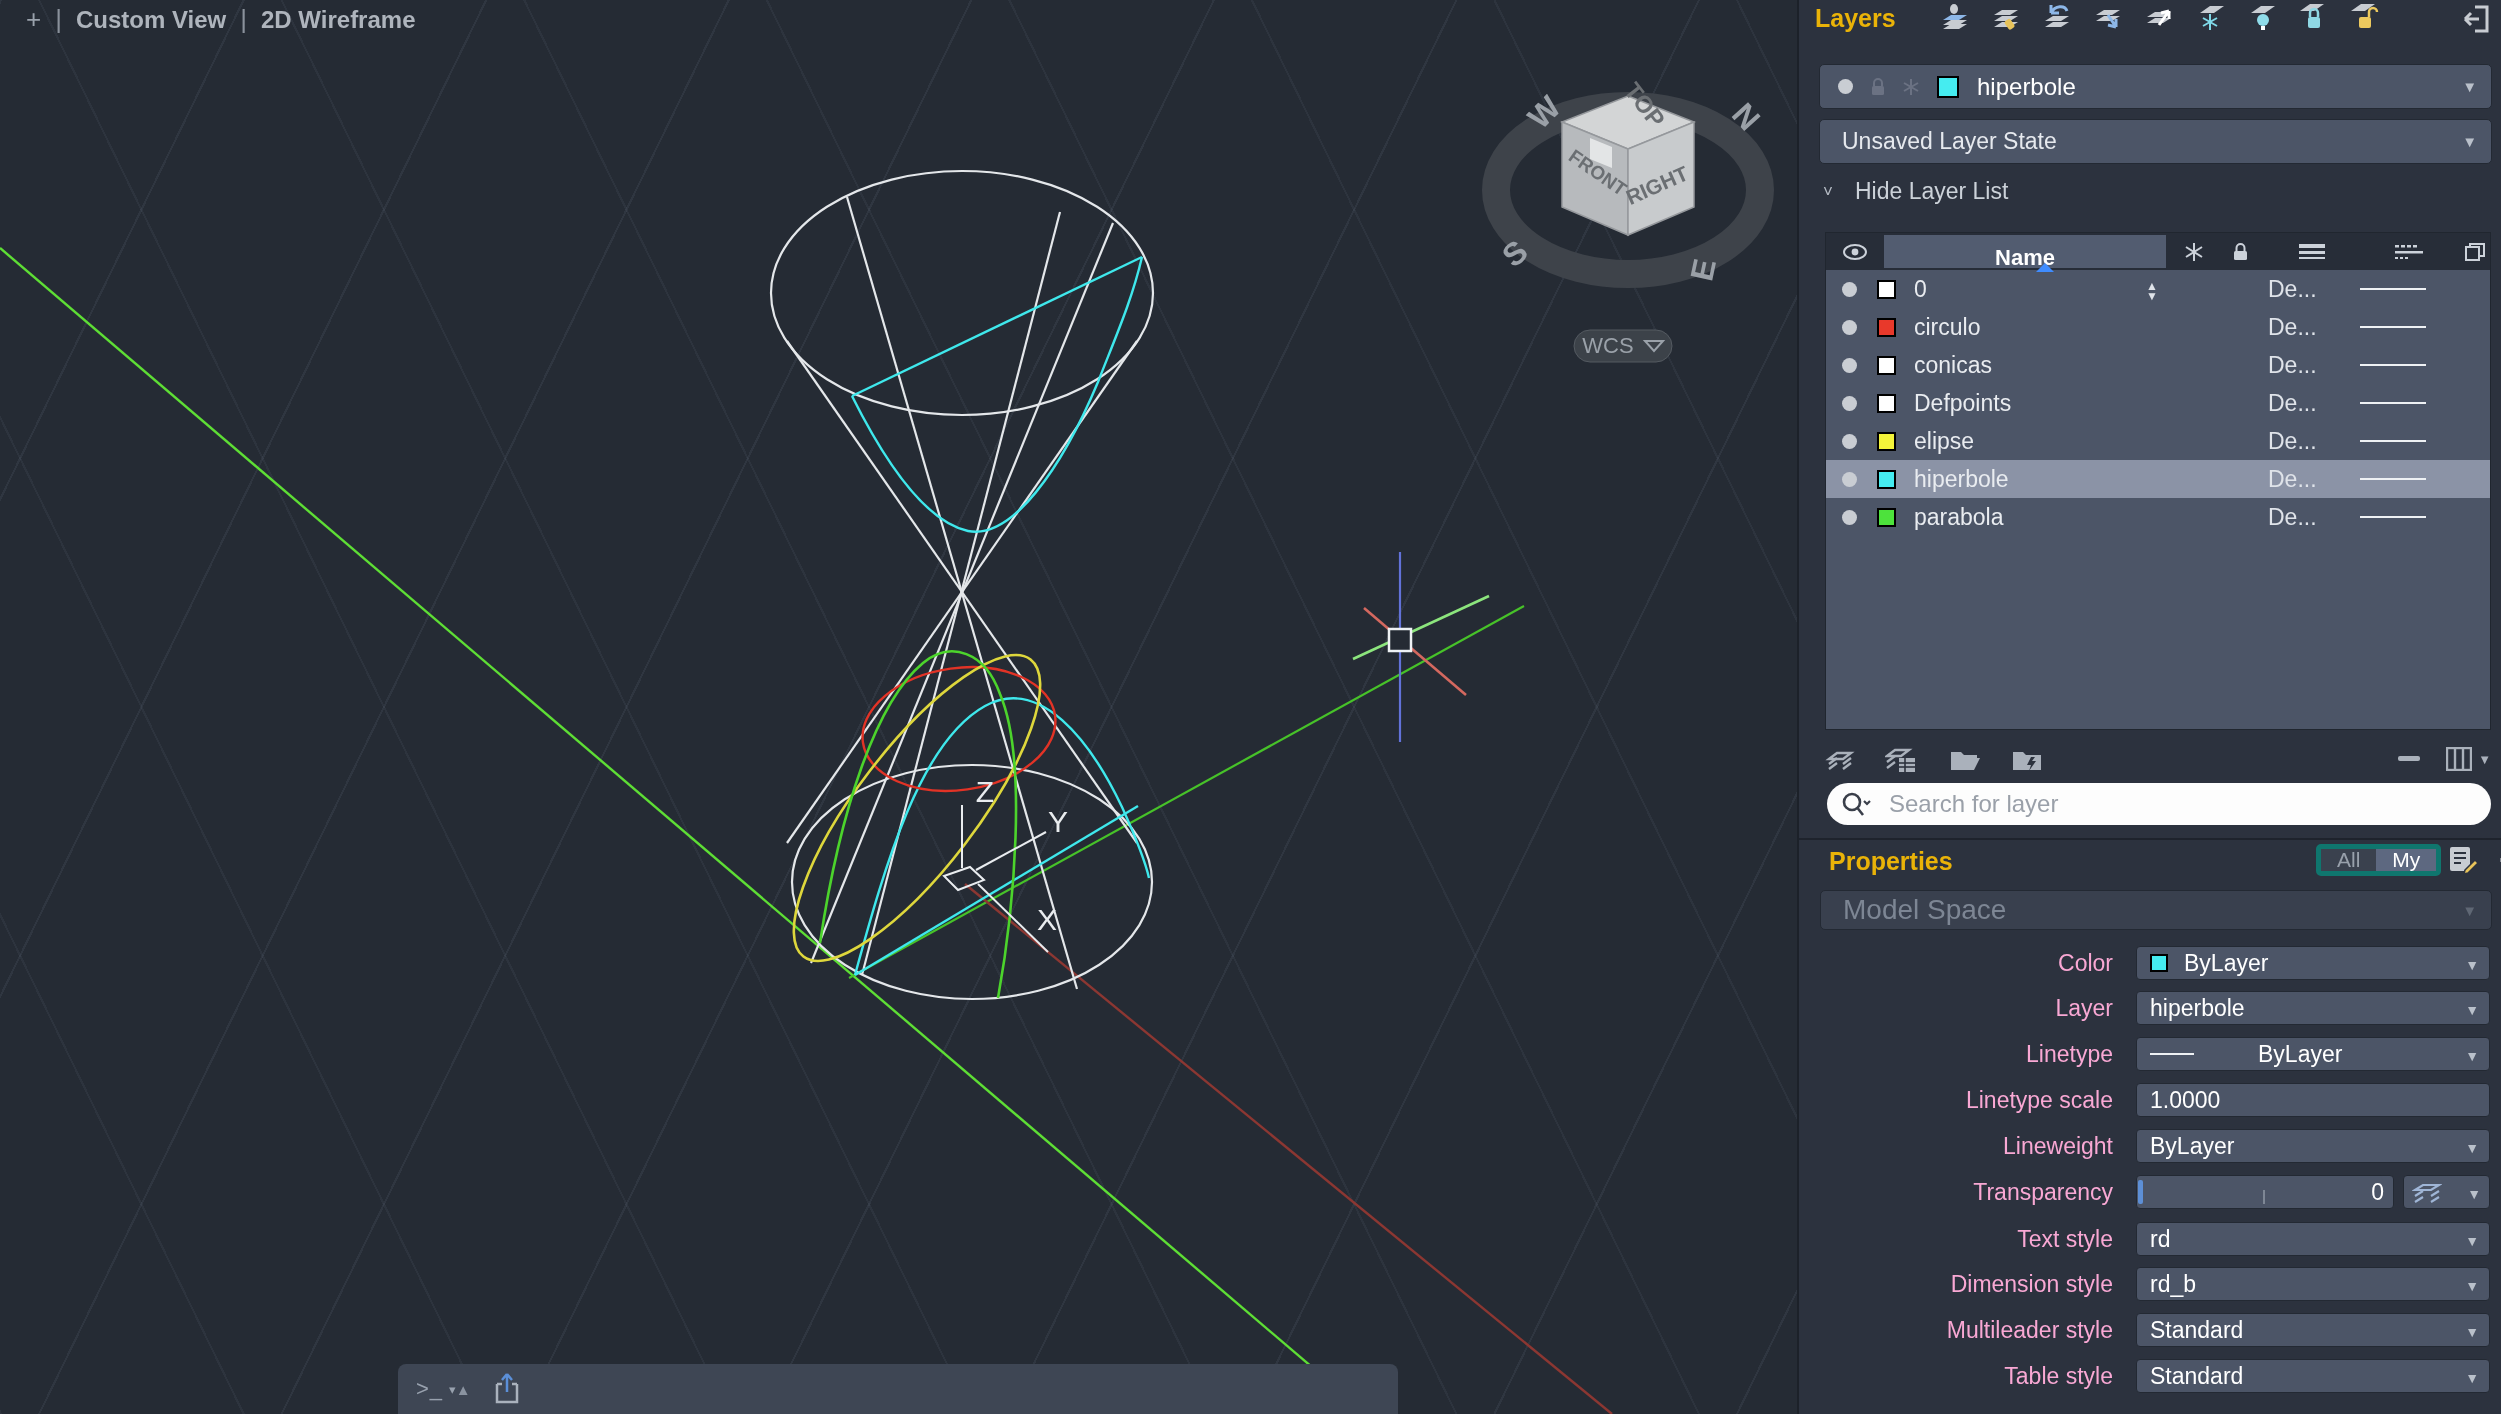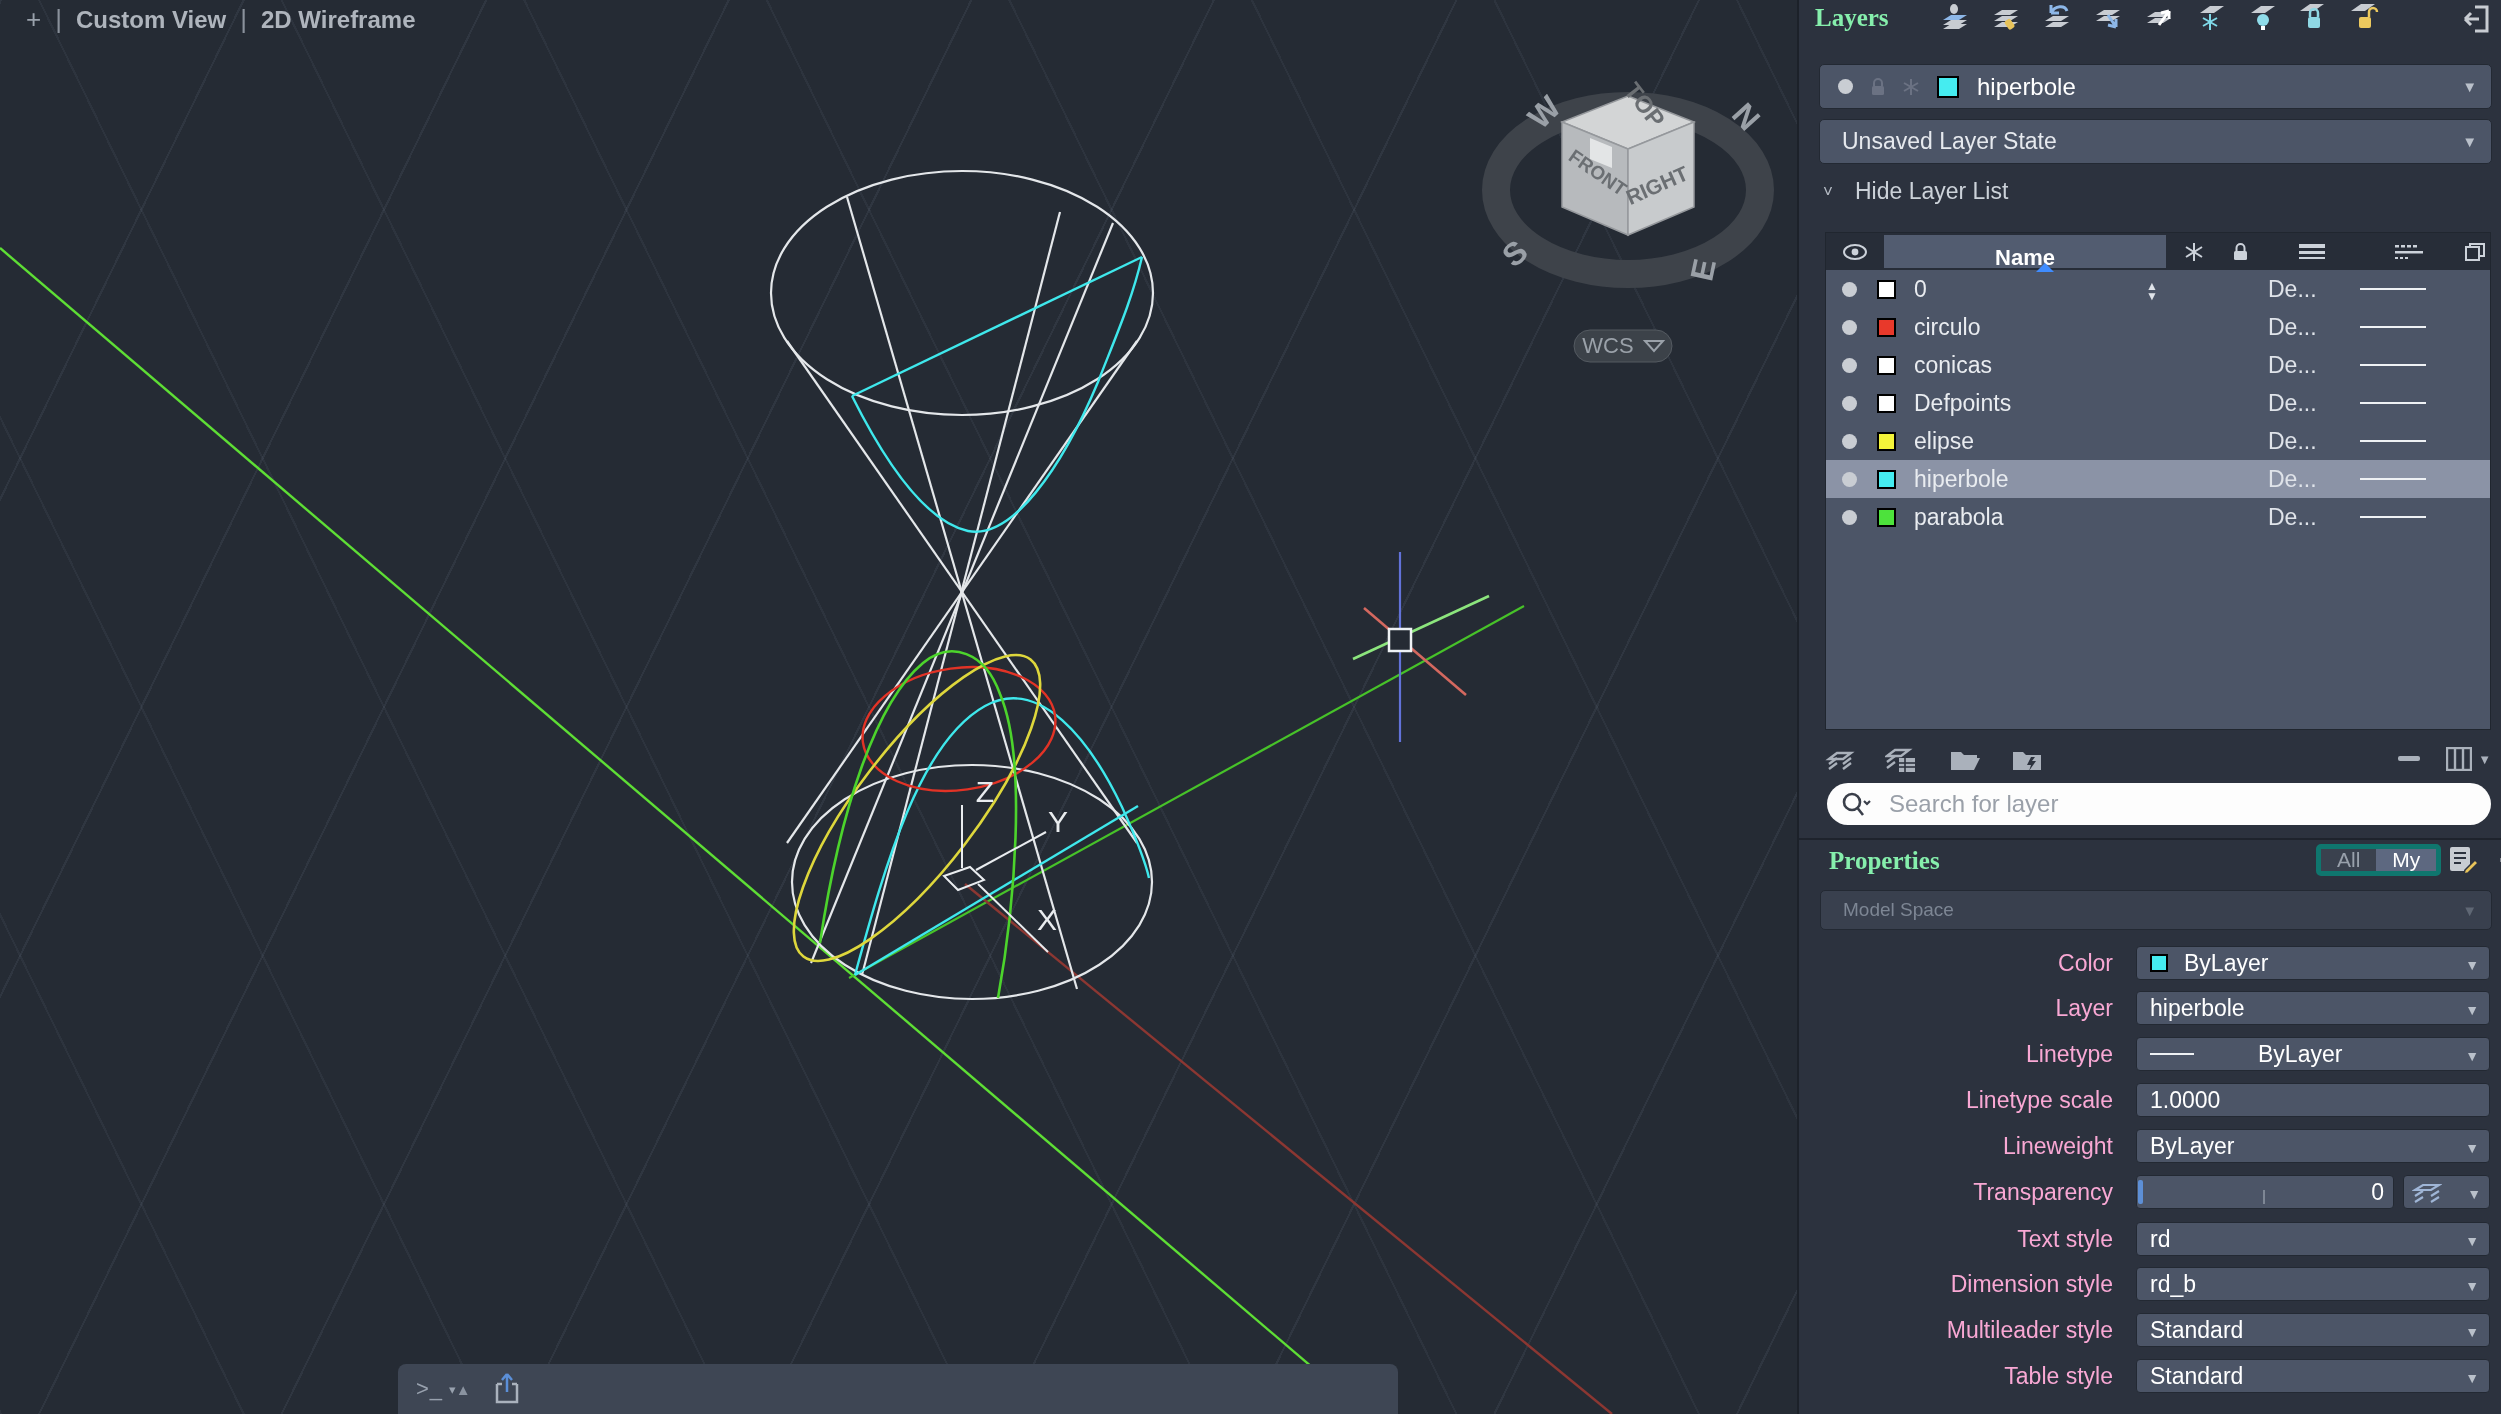--- a/index.html
+++ b/index.html
@@ -19,21 +19,21 @@
   #cmdbar{position:absolute;left:398px;top:1364px;width:1000px;height:50px;background:#3e4654;
     border-radius:8px 8px 0 0;display:flex;align-items:center;padding:0 18px;}
   #cmd-prompt{color:#98a1ae;font-size:22px;letter-spacing:1px;white-space:nowrap;}
   #cmd-caret{color:#98a1ae;font-size:13px;margin-left:6px;}
   #cmd-input{flex:1;margin-left:60px;background:transparent;border:none;outline:none;
     font-style:italic;font-size:25px;color:#e8ebef;}
   #cmd-input::placeholder{color:#8d97a6;font-style:italic;}
   #cmd-expand{color:#8a93a0;font-size:15px;margin-right:22px;}
   
   #panel{position:absolute;left:1797px;top:0;width:704px;height:1414px;background:#2c323e;border-left:2px solid #1c2129;}
-  .ptitle{color:#86efac;font-size:25px;font-weight:bold;font-family:Liberation Serif, serif;}
+  .ptitle{color:#eab308;font-size:25px;font-weight:bold;}
   #layers-head{position:absolute;left:0;top:0;width:100%;height:36px;display:flex;align-items:center;padding-left:16px;}
   #layers-icons{position:absolute;left:140px;top:1px;display:flex;gap:19px;align-items:center;}
   #layers-exit{position:absolute;right:10px;top:3px;}
   .dd{position:absolute;background:#4c5567;border:1px solid #232933;border-radius:5px;
     display:flex;align-items:center;color:#fff;font-size:24px;}
   .dd .caret{position:absolute;right:14px;color:#b9c0ca;font-size:15px;}
   .swatch{display:inline-block;border:2px solid #000;}
   #hide-list{position:absolute;left:24px;top:178px;display:flex;align-items:center;gap:22px;color:#ccd2d9;font-size:23px;}
   #hide-list .chev{font-size:17px;color:#b6bcc5;}
   
@@ -444,21 +444,21 @@
             <path d="M18 26 L28 16 L31 19 L21 29 L17 30 Z" fill="#e8c35a" stroke="#2c323e" stroke-width="1.5"></path>
           </svg>
         <svg width="30" height="32" viewBox="0 0 30 32">
             <path d="M14 4 L26 4 L26 28 L14 28" stroke="#c8ccd2" stroke-width="3" fill="none"></path>
             <path d="M18 16 L4 16 M4 16 L10 10 M4 16 L10 22" stroke="#c8ccd2" stroke-width="3" fill="none"></path>
           </svg>
       </span>
     </div>
 
     <div class="dd" id="modelspace">
-      <span style="margin-left:22px;font-size:19px;">Model Space</span>
+      <span style="margin-left:22px;font-size:28px;">Model Space</span>
       <span class="caret" style="color:#5f6774;">▼</span>
     </div>
 
     <div class="prow" style="top:946px;">
       <span class="plabel">Color</span>
       <span class="pctrl">
         <span class="swatch" style="width: 18px; height: 18px; margin-right: 16px; background-color: rgb(69, 236, 240);"></span>
         <span>ByLayer</span>
         <span class="caret">▼</span>
       </span>

